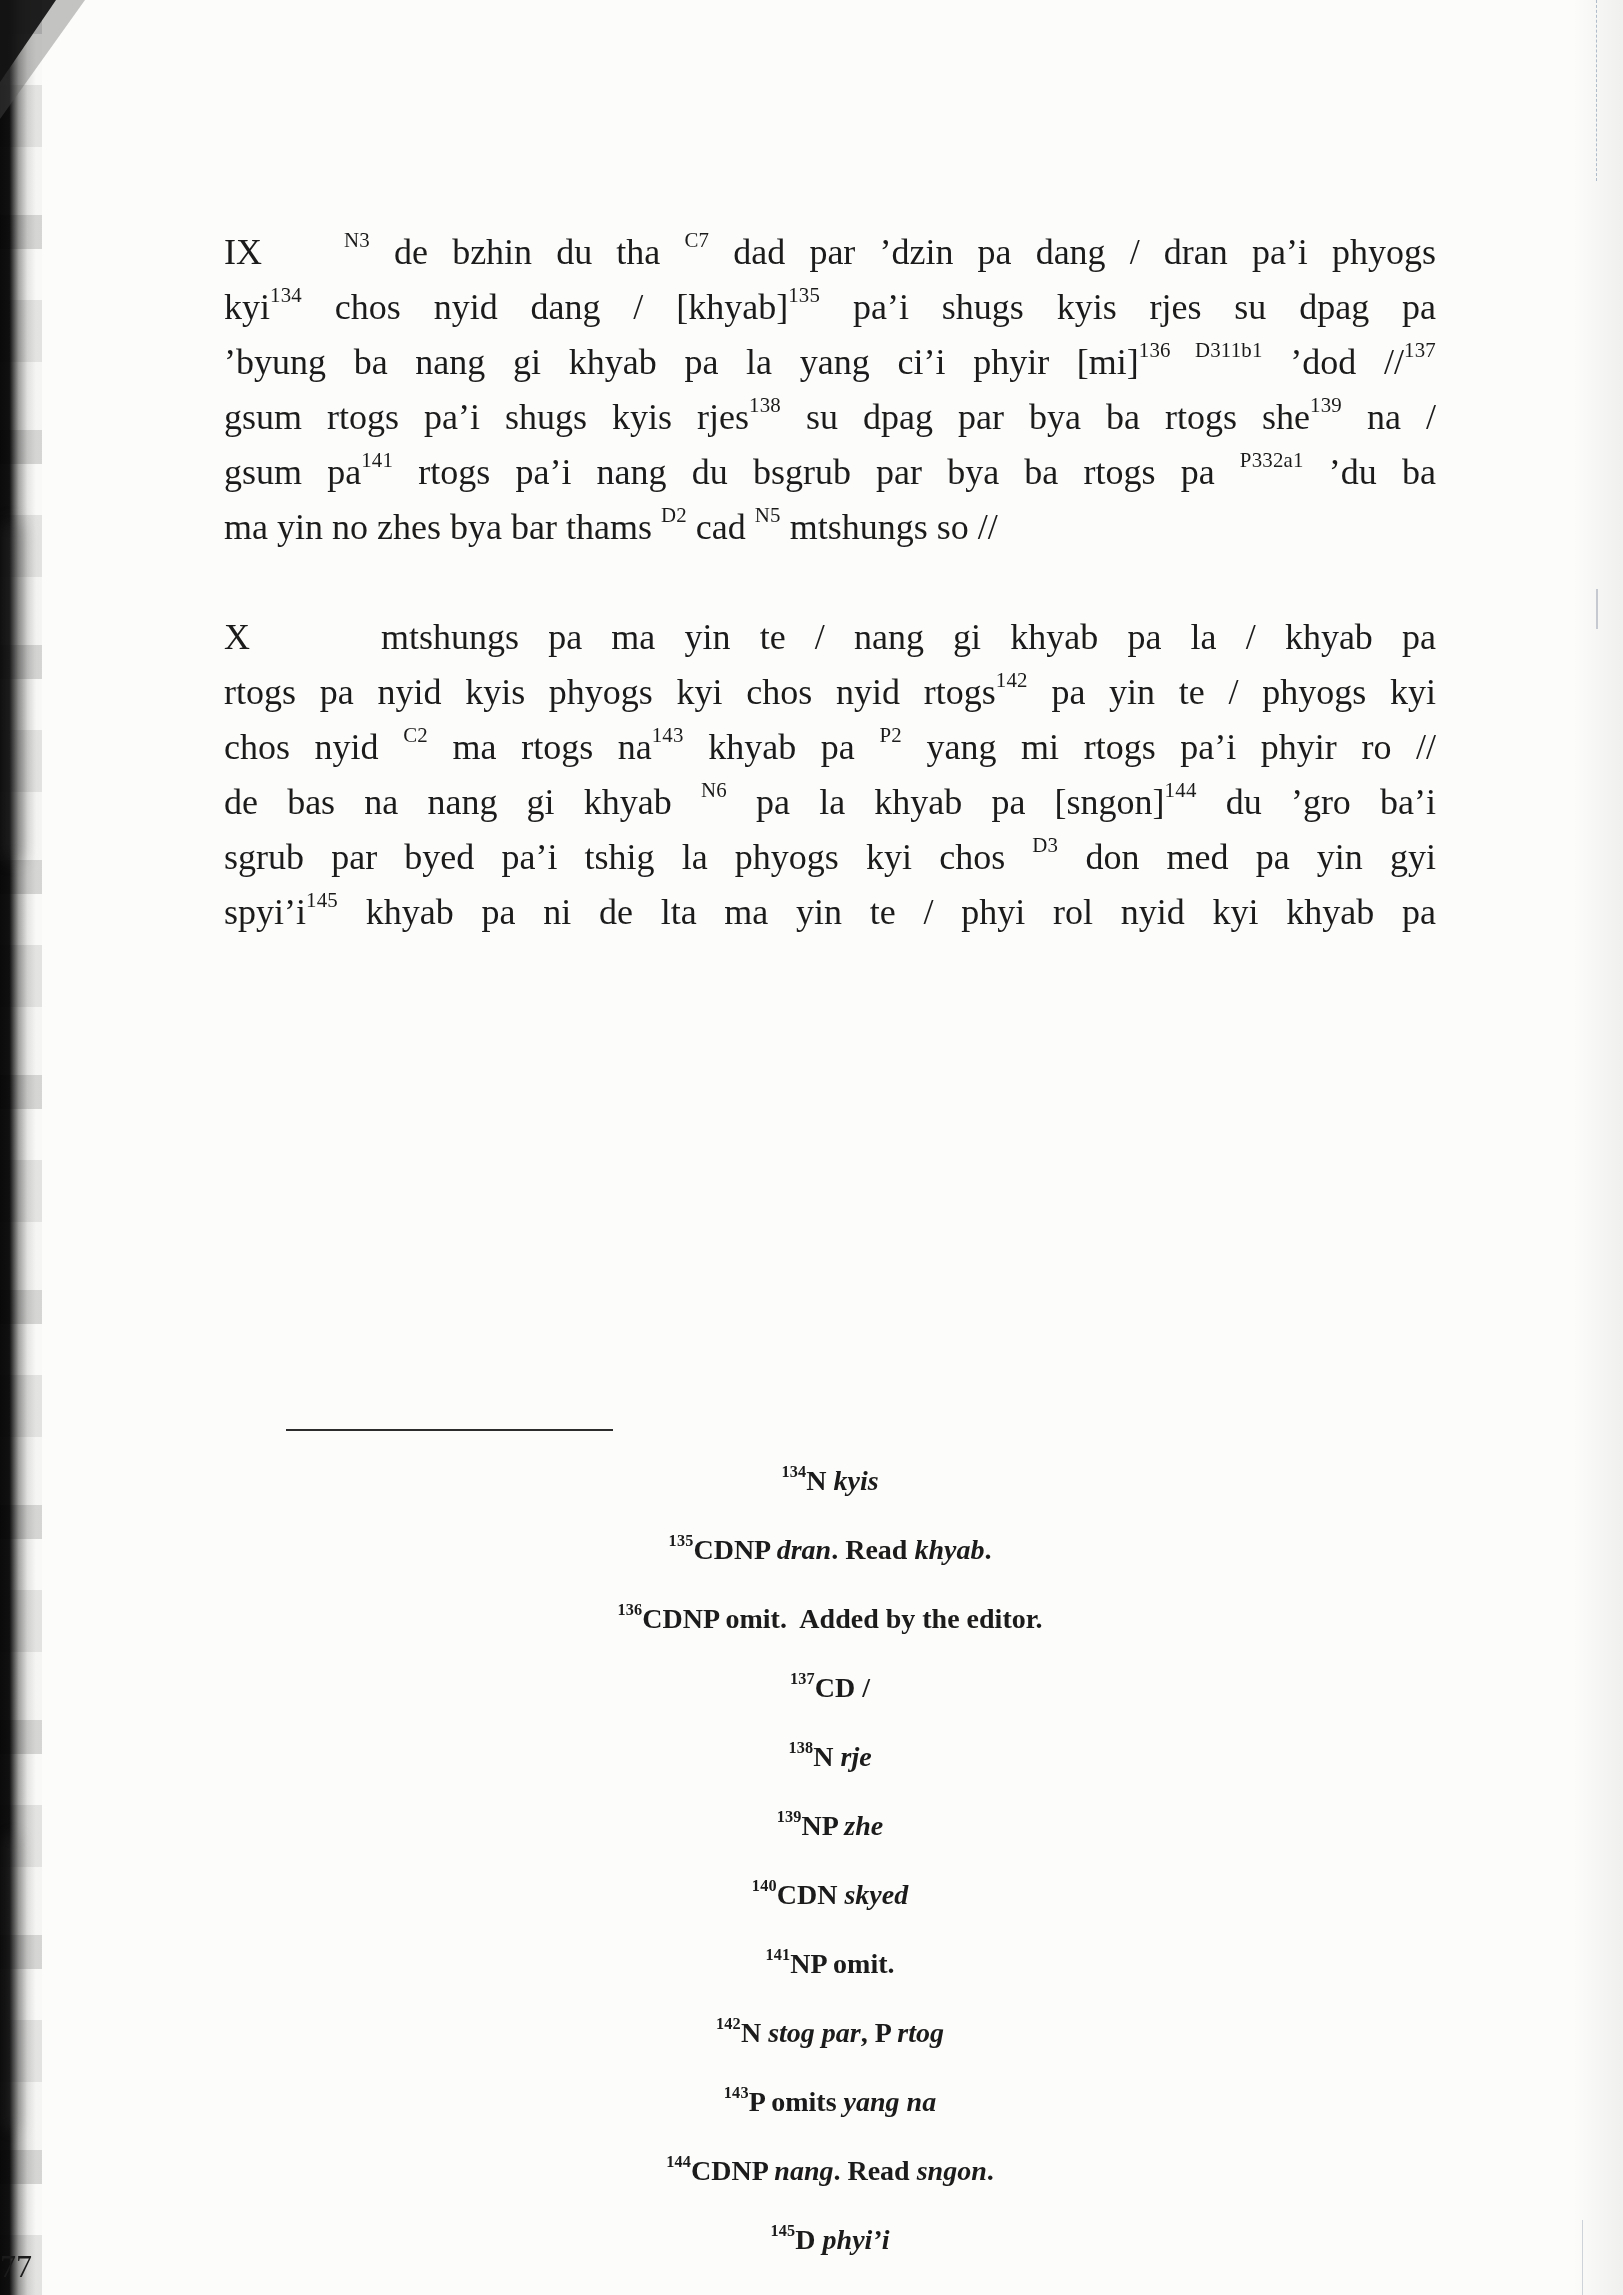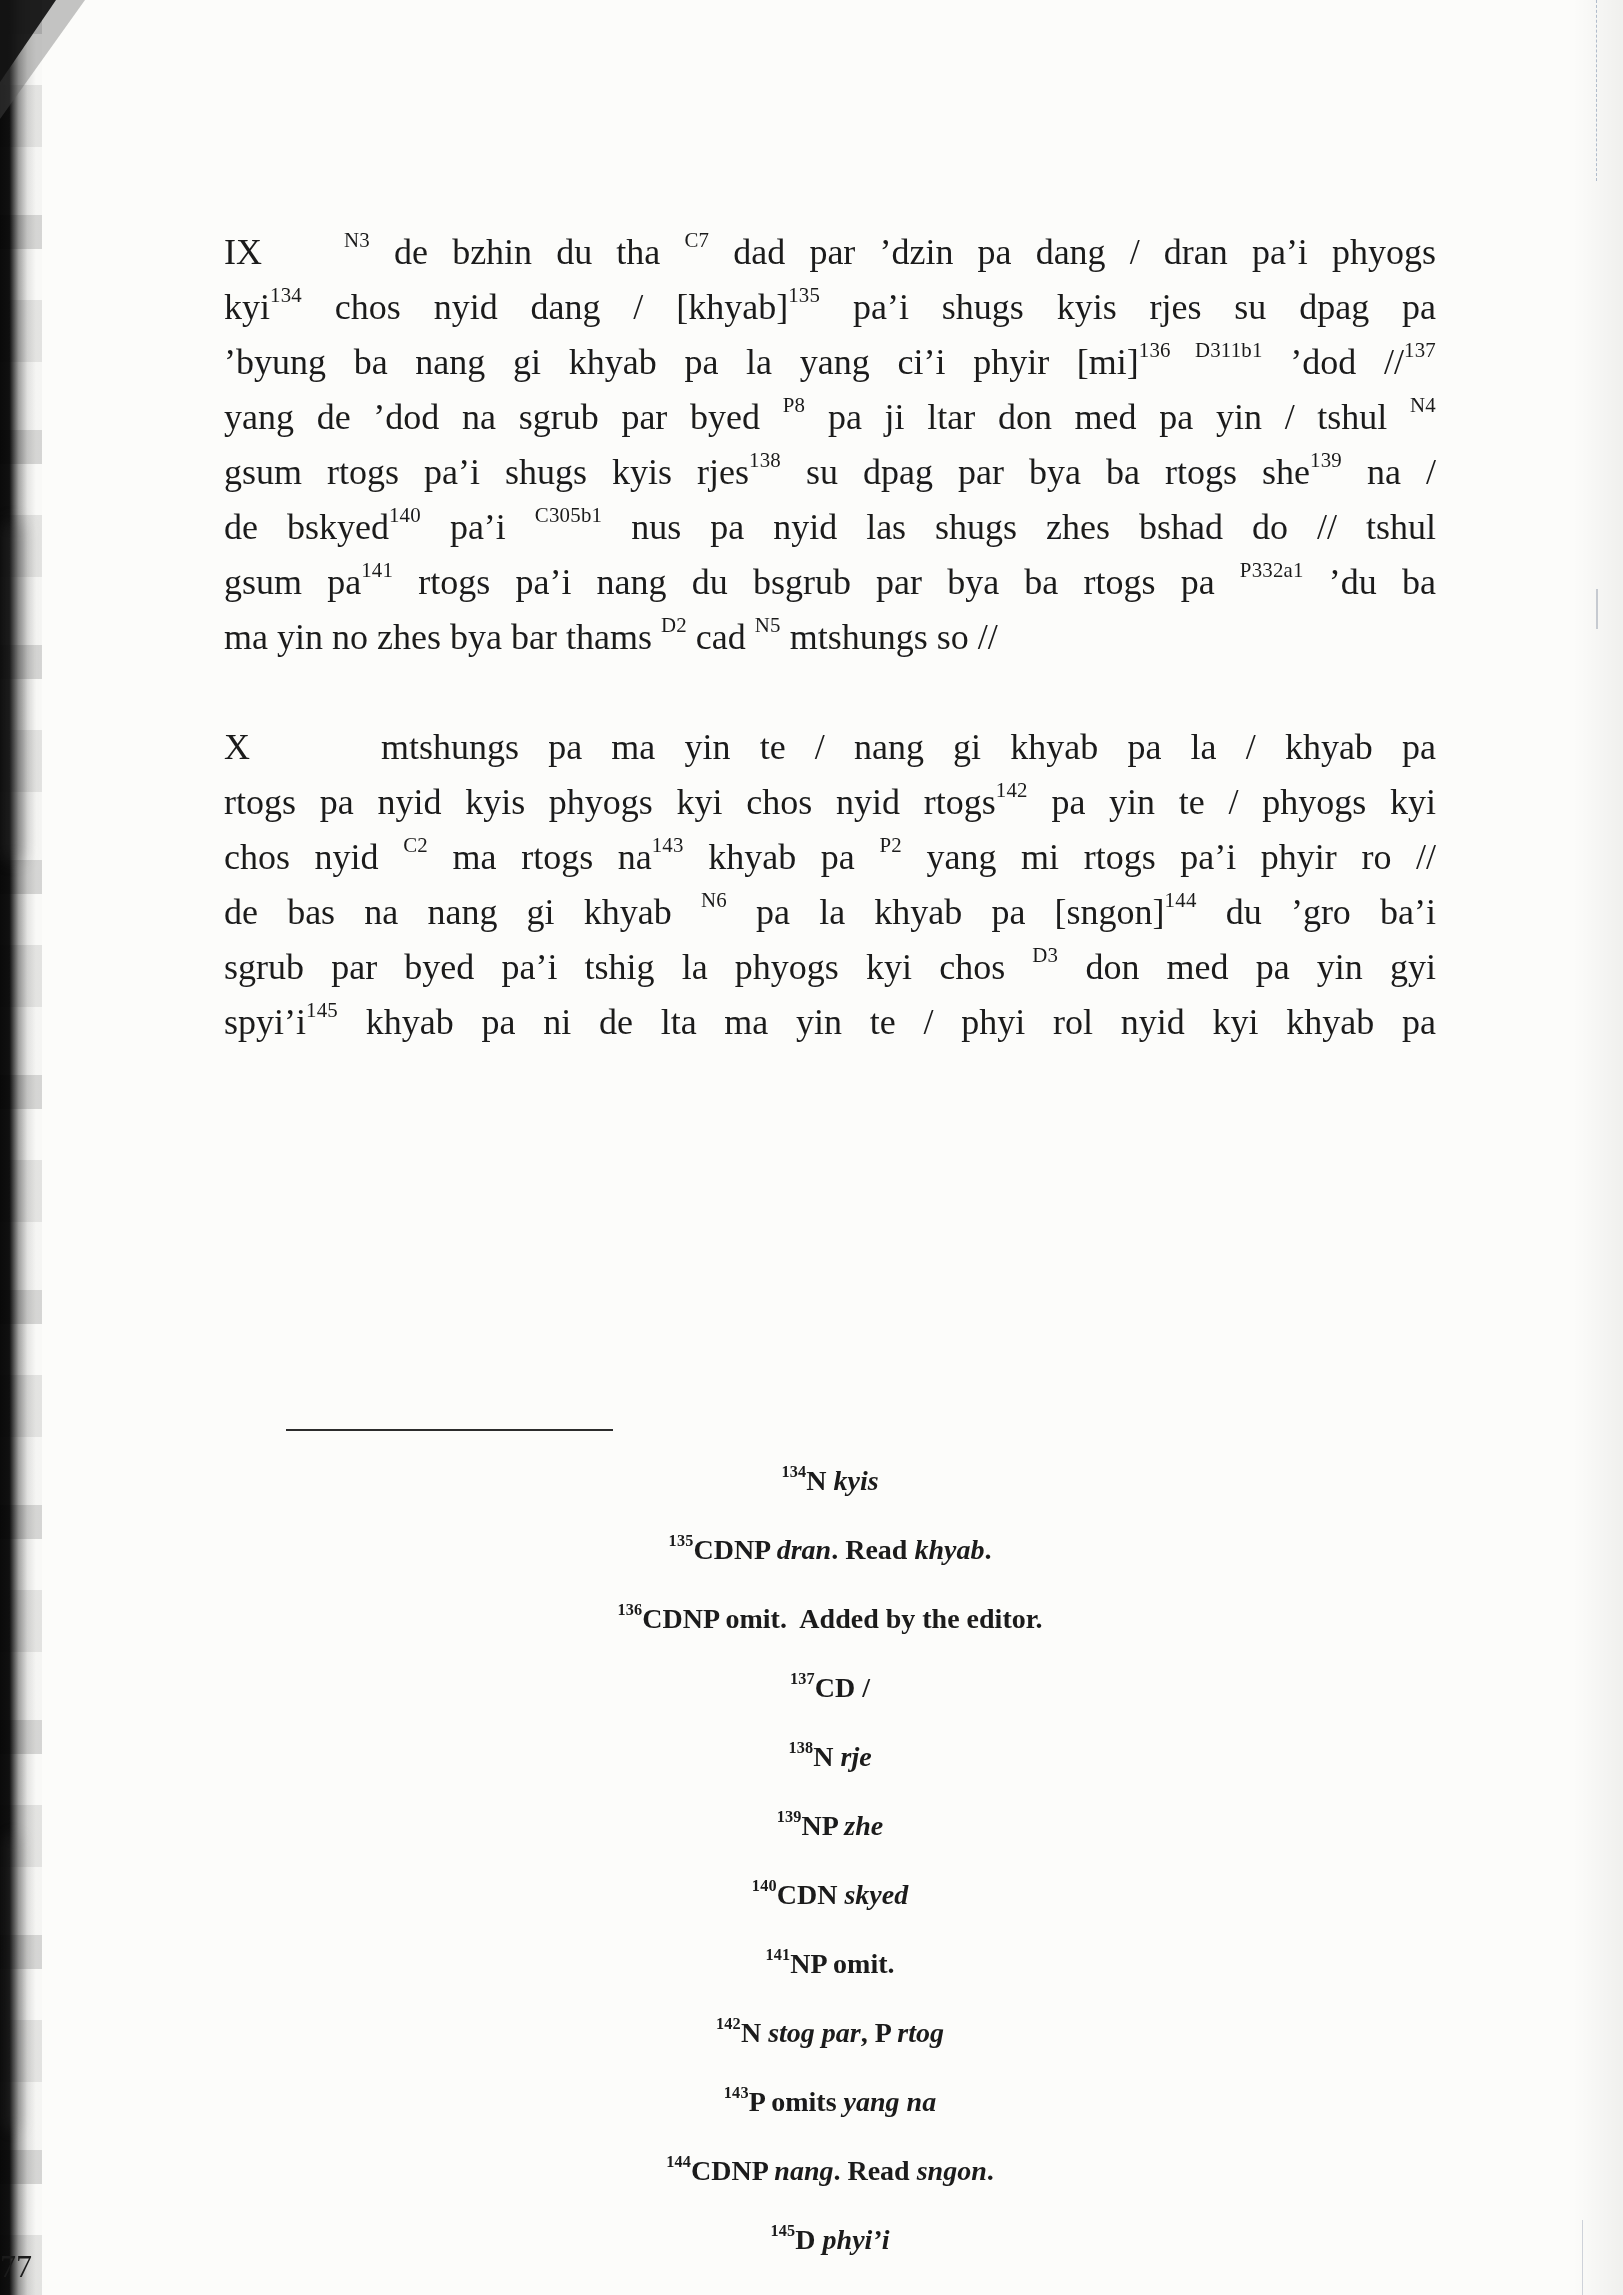--- a/index.html
+++ b/index.html
@@ -149,23 +149,21 @@
   <div class="right-shade"></div>
   <div class="edge-line-top"></div>
   <div class="edge-tick-mid"></div>
   <div class="edge-line-bottom"></div>
 
   <div class="main-text" id="main-text">
       <div class="paragraph para-0">
         <div class="line"><span class="para-label">IX</span><sup class="ref">N3</sup> de bzhin du tha <sup class="ref">C7</sup> dad par ’dzin pa dang / dran pa’i phyogs</div>
         <div class="line">kyi<sup class="ref">134</sup> chos nyid dang / [khyab]<sup class="ref">135</sup> pa’i shugs kyis rjes su dpag pa</div>
         <div class="line">’byung ba nang gi khyab pa la yang ci’i phyir [mi]<sup class="ref">136 D311b1</sup> ’dod //<sup class="ref">137</sup></div>
-        <div class="line">yang de ’dod na sgrub par byed <sup class="ref">P8</sup> pa ji ltar don med pa yin / tshul <sup class="ref">N4</sup></div>
         <div class="line">gsum rtogs pa’i shugs kyis rjes<sup class="ref">138</sup> su dpag par bya ba rtogs she<sup class="ref">139</sup> na /</div>
-        <div class="line">de bskyed<sup class="ref">140</sup> pa’i <sup class="ref">C305b1</sup> nus pa nyid las shugs zhes bshad do // tshul</div>
         <div class="line">gsum pa<sup class="ref">141</sup> rtogs pa’i nang du bsgrub par bya ba rtogs pa <sup class="ref">P332a1</sup> ’du ba</div>
         <div class="line last">ma yin no zhes bya bar thams <sup class="ref">D2</sup> cad <sup class="ref">N5</sup> mtshungs so //</div>
       </div>
       <div class="paragraph para-1">
         <div class="line"><span class="para-label">X</span>mtshungs pa ma yin te / nang gi khyab pa la / khyab pa</div>
         <div class="line">rtogs pa nyid kyis phyogs kyi chos nyid rtogs<sup class="ref">142</sup> pa yin te / phyogs kyi</div>
         <div class="line">chos nyid <sup class="ref">C2</sup> ma rtogs na<sup class="ref">143</sup> khyab pa <sup class="ref">P2</sup> yang mi rtogs pa’i phyir ro //</div>
         <div class="line">de bas na nang gi khyab <sup class="ref">N6</sup> pa la khyab pa [sngon]<sup class="ref">144</sup> du ’gro ba’i</div>
         <div class="line">sgrub par byed pa’i tshig la phyogs kyi chos <sup class="ref">D3</sup> don med pa yin gyi</div>
         <div class="line">spyi’i<sup class="ref">145</sup> khyab pa ni de lta ma yin te / phyi rol nyid kyi khyab pa</div>

